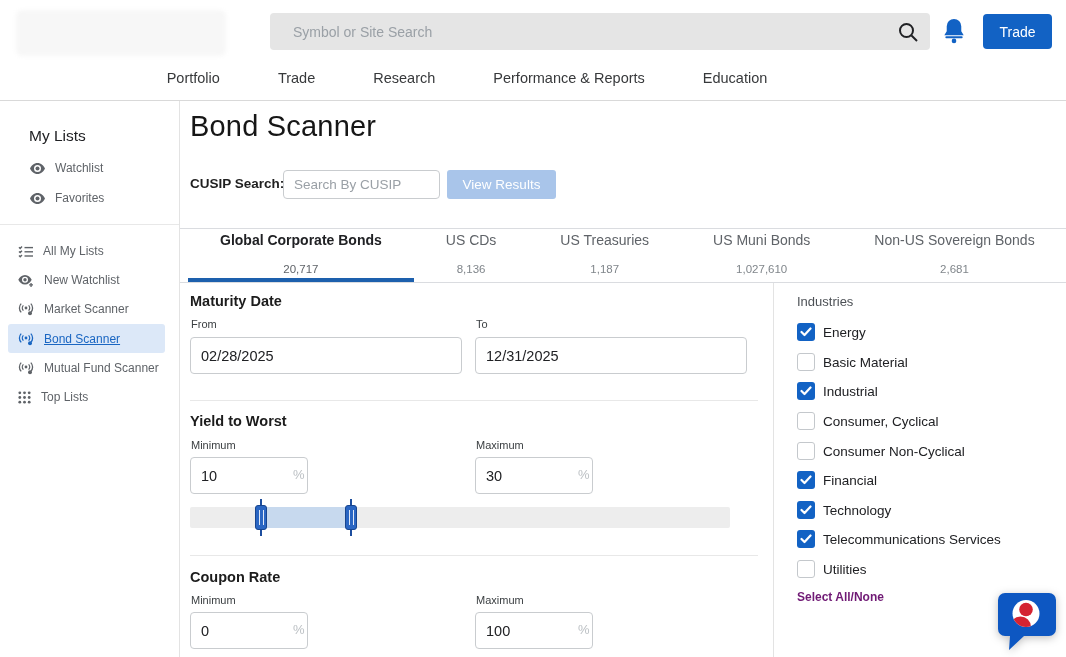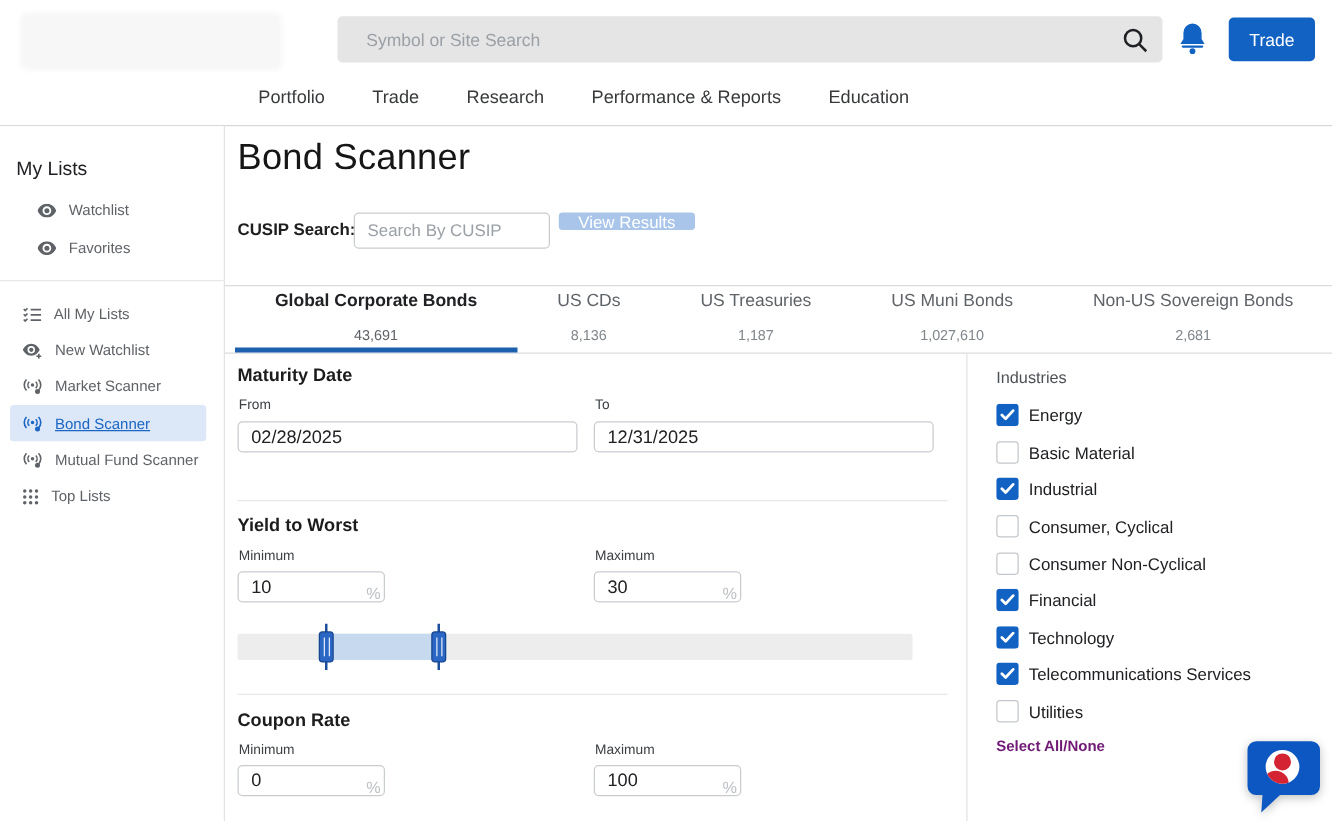--- a/index.html
+++ b/index.html
@@ -12,55 +12,55 @@
   .topbar { position:absolute; left:0; top:0; width:1066px; height:101px; background:#fff; border-bottom:1px solid #d9d9d9; }
   .logo-ph { position:absolute; left:16px; top:10px; width:210px; height:46px; background:#f7f7f7; border-radius:6px; filter:blur(2px); }
   .searchbar { position:absolute; left:270px; top:13px; width:660px; height:37px; background:#e5e5e5; border-radius:4px; }
   .searchbar input { position:absolute; left:0; top:0; width:100%; height:100%; border:none; background:transparent; outline:none;
     padding:0 44px 0 23px; font:14px "Liberation Sans", sans-serif; color:#202124; }
   .searchbar input::placeholder { color:#9aa0a6; }
   .search-ic { position:absolute; right:10px; top:7px; width:24px; height:24px; cursor:pointer; }
   .bell { position:absolute; left:940px; top:16px; width:28px; height:30px; cursor:pointer; }
   .trade-btn { position:absolute; left:983px; top:14px; width:69px; height:35px; border:none; border-radius:4px;
     color:#fff; font:500 14px "Liberation Sans", sans-serif; cursor:pointer; }
-  .nav { position:absolute; left:0; top:70px; width:934px; display:flex; justify-content:center; gap:38px; }
+  .nav { position:absolute; left:0; top:70px; width:934px; display:flex; justify-content:center; gap:58px; }
   .nav-item { font:500 14.5px "Liberation Sans", sans-serif; color:#37393b; cursor:pointer; white-space:nowrap; }
   
   .sidebar { position:absolute; left:0; top:101px; width:180px; height:556px; border-right:1px solid #e3e3e3; background:#fff; }
-  .side-title { position:absolute; left:13px; top:26px; font-size:15.5px; color:#202124; }
+  .side-title { position:absolute; left:29px; top:26px; font-size:15.5px; color:#202124; }
   .side-row { position:absolute; display:flex; align-items:center; gap:10px; color:#5f6368; font-size:12px; cursor:pointer; height:22px; }
   .side-row svg { flex:0 0 auto; }
   .g1 { left:30px; }
   .g2 { left:18px; }
   .side-divider { position:absolute; left:0; top:123px; width:179px; height:1px; background:#e8e8e8; }
   .side-active-bg { position:absolute; left:8px; top:223px; width:157px; height:29px; background:#dce8f8; border-radius:3px; }
   .side-row.active-link { color:#1a66c2; font-weight:500; }
   .side-row.active-link .lbl { text-decoration:underline; }
   
   .page-title { position:absolute; left:190px; top:110px; font-size:29px; font-weight:500; color:#161616; letter-spacing:.2px; }
   .cusip-label { position:absolute; left:190px; top:176px; font-size:13.5px; font-weight:600; color:#1f1f1f; }
   .cusip-input { position:absolute; left:283px; top:170px; width:157px; height:29px; border:1px solid #c9cccf; border-radius:4px;
     padding:0 10px; font:13.5px "Liberation Sans", sans-serif; color:#202124; outline:none; }
   .cusip-input::placeholder { color:#9aa0a6; }
-  .view-results { position:absolute; left:447px; top:170px; width:109px; height:14px; border:none; border-radius:3px;
+  .view-results { position:absolute; left:447px; top:170px; width:109px; height:29px; border:none; border-radius:3px;
     color:#fff; font:500 13.5px "Liberation Sans", sans-serif; cursor:default; }
   
   .tabs { position:absolute; left:180px; top:228px; width:886px; height:55px; border-top:1px solid #dadce0; border-bottom:1px solid #dadce0;
     display:flex; justify-content:space-between; padding:0 40px 0 8px; }
   .tab { height:100%; display:flex; flex-direction:column; justify-content:center; align-items:center;
     padding:0 32px; border-bottom:4px solid transparent; cursor:pointer;gap:12px; }
   .tab .t-label { font-size:14px; color:#5f6368; white-space:nowrap; }
   .tab .t-count { font-size:11.5px; color:#80868b; margin-top:3px; }
   .tab.active { border-bottom-color:#1d60ad; }
   .tab.active .t-label { color:#202124; font-weight:600; }
   .tab.active .t-count { color:#5f6368; }
   
   .sec-title { position:absolute; font-size:14.5px; font-weight:600; color:#1c1c1c; }
   .fld-label { position:absolute; font-size:11px; color:#3c4043; }
-  .txt-input { position:absolute; height:25px; border:1px solid #c9cccf; border-radius:4px; padding:0 10px;
+  .txt-input { position:absolute; height:37px; border:1px solid #c9cccf; border-radius:4px; padding:0 10px;
     font:14.5px "Liberation Sans", sans-serif; color:#202124; outline:none; background:#fff; }
   .pct { position:absolute; font-size:13px; color:#bcc0c4; }
   .hdiv { position:absolute; left:190px; width:568px; height:1px; background:#e8e8e8; }
   
   .slider-track { position:absolute; left:190px; top:507px; width:540px; height:21px; background:#ededed; border-radius:2px; }
   .slider-fill { position:absolute; left:65px; top:0; width:102px; height:21px; background:#c7d9ee; }
   .handle { position:absolute; top:-8px; width:12px; height:37px; cursor:ew-resize; }
   .handle .stem { position:absolute; left:5px; top:0; width:2px; height:100%; background:#1d4e9e; }
   .handle .thumb { position:absolute; left:0; top:6px; width:12px; height:25px; background:#2a66c3; border:1px solid #17458f; border-radius:3px; }
   .handle .thumb::after { content:''; position:absolute; left:2.5px; right:2.5px; top:4px; bottom:4px;
@@ -212,21 +212,21 @@
 
   <h1 class="page-title">Bond Scanner</h1>
 
   <span class="cusip-label">CUSIP Search:</span>
   <input class="cusip-input" type="text" placeholder="Search By CUSIP" style="">
   <button class="view-results" style="background:#a9c5ea">View Results</button>
 
   <div class="tabs">
     <div class="tab active">
       <span class="t-label">Global Corporate Bonds</span>
-      <span class="t-count">43,691</span>
+      <span class="t-count">20,717</span>
     </div>
     <div class="tab">
       <span class="t-label">US CDs</span>
       <span class="t-count">8,136</span>
     </div>
     <div class="tab">
       <span class="t-label">US Treasuries</span>
       <span class="t-count">1,187</span>
     </div>
     <div class="tab">

